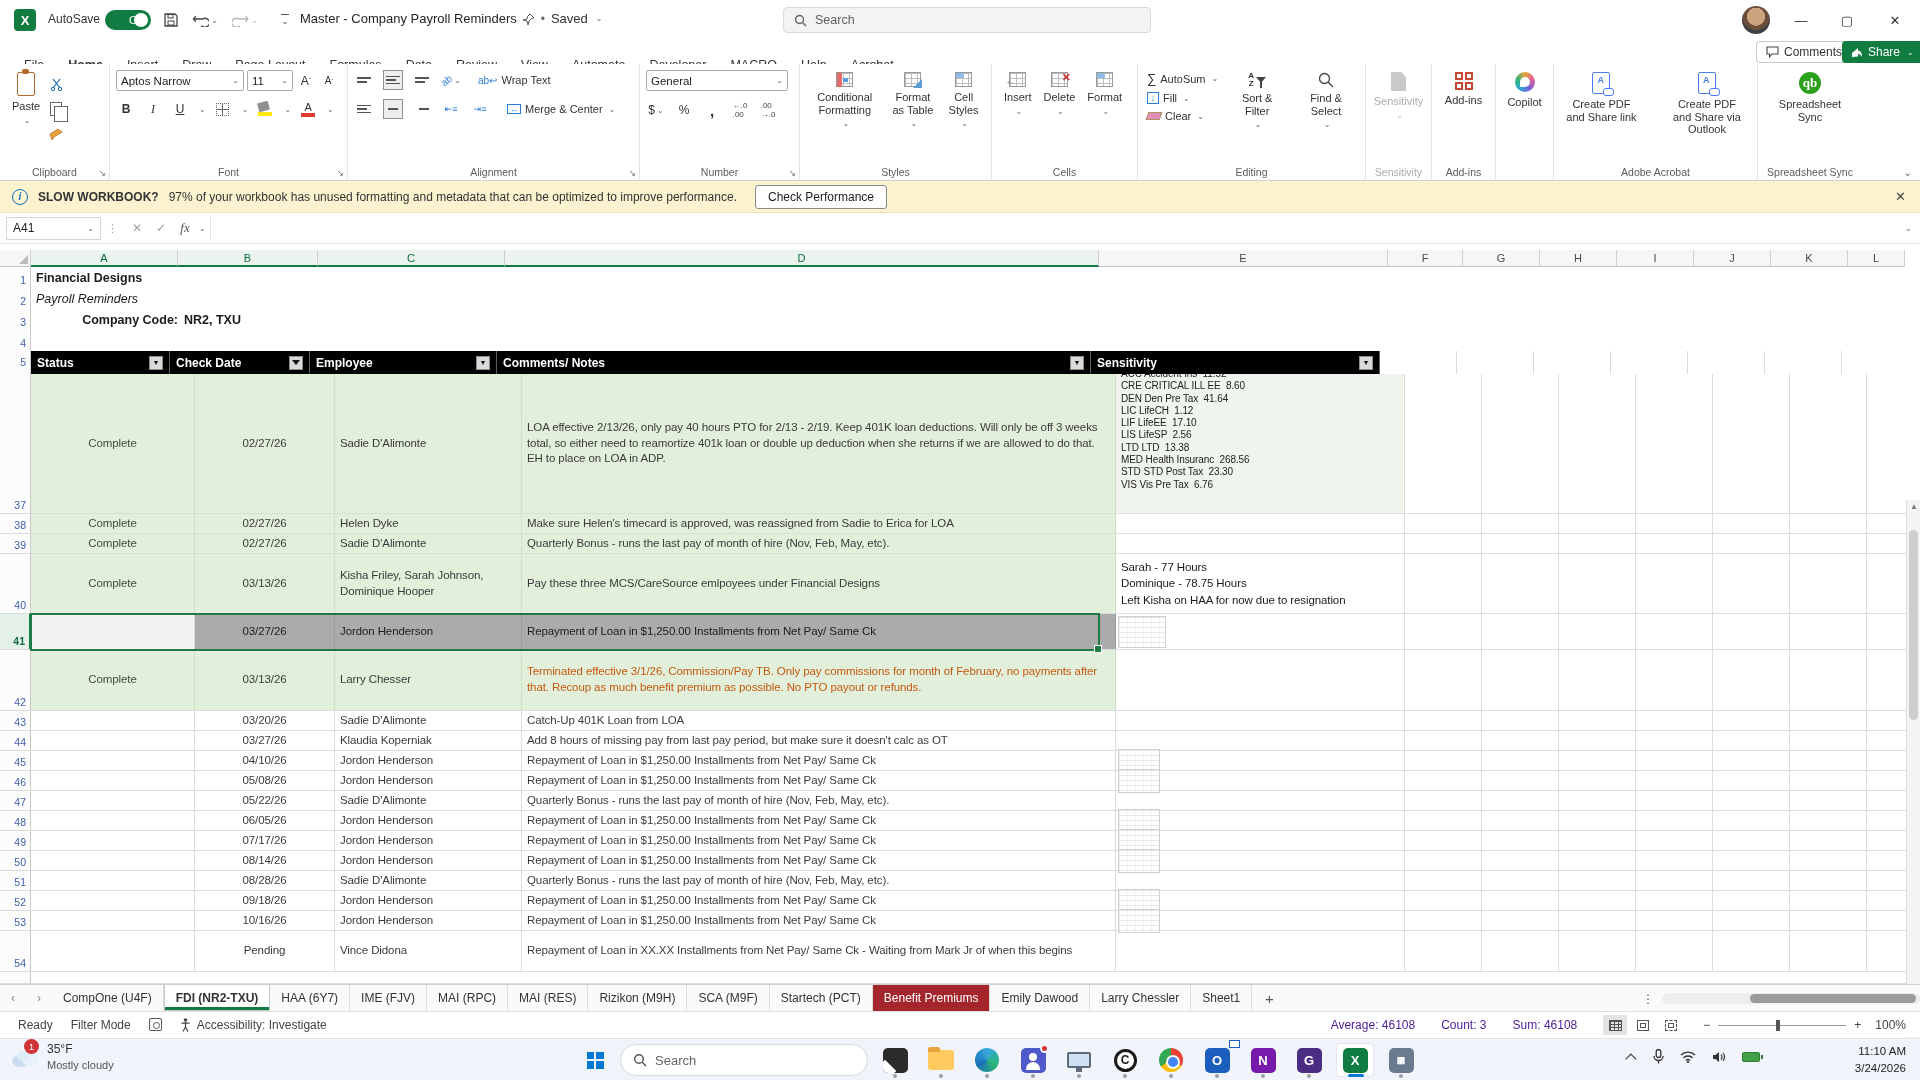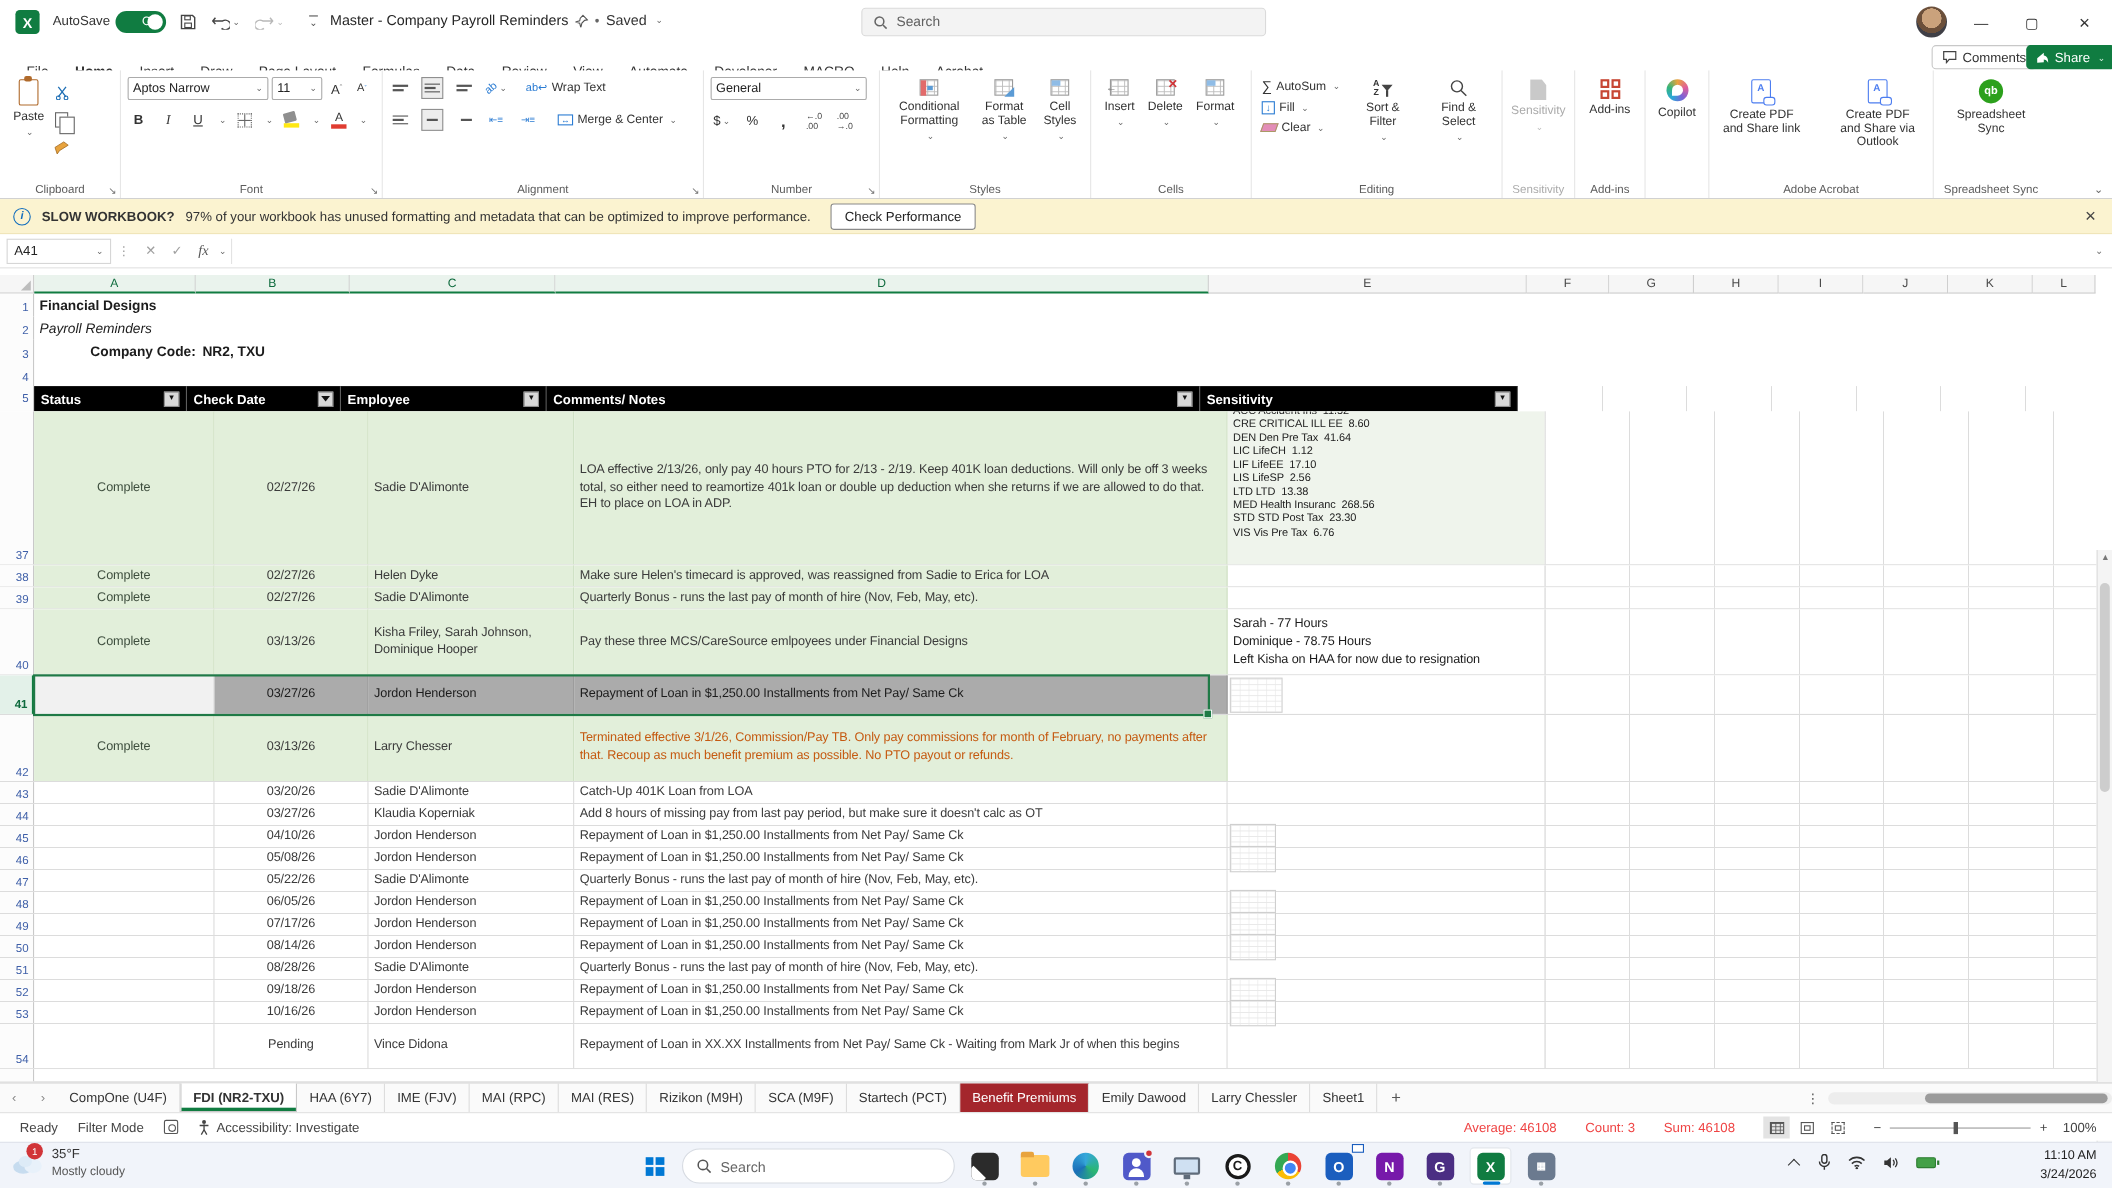--- a/index.html
+++ b/index.html
@@ -72,22 +72,22 @@
   .ins-a { position:absolute; left:-5px; top:2px; color:#7a7a7a; font-size:10px; }
   .addins-ic { width:18px; height:18px; display:grid; grid-template-columns:1fr 1fr; gap:2px; }
   .addins-ic i { border:2px solid #C74634; }
   .copilot-ic { width:20px; height:20px; border-radius:50%;
     background:conic-gradient(#E8A33D,#E05E9A,#7B61D6,#2BA7D9,#35B57A,#E8A33D); position:relative; }
   .copilot-ic::after { content:""; position:absolute; left:5px; top:5px; width:10px; height:10px; background:#fff; border-radius:50% 50% 50% 0; }
   .pdf-ic { width:18px; height:22px; border:1.5px solid #4C7DF0; border-radius:2px; position:relative; background:#fff; }
   .pdf-ic::before { content:"A"; position:absolute; left:4px; top:2px; font-size:9px; color:#4C7DF0; font-weight:bold; }
   .pdf-ic::after { content:""; position:absolute; right:-5px; bottom:-3px; width:9px; height:6px; border:1.5px solid #4C7DF0;
     border-radius:3px; background:#fff; }
-  .qb-ic { width:22px; height:22px; border-radius:50%; background:#2CA01C; color:#fff; font-weight:bold; font-size:10px;
-    display:flex; align-items:center; justify-content:center; }
+  .qb-ic { width:22px; height:22px; border-radius:50%; background:#2CA01C; color:#fff; font-weight:bold; font-size:13px;
+    display:flex; align-items:center; justify-content:center;font-family:Liberation Serif, serif; }
   .sens-ic { width:15px; height:19px; background:#C9C9C9; clip-path:polygon(0 0, 70% 0, 100% 30%, 100% 100%, 0 100%); }
   .eraser { width:14px; height:8px; background:#E38DB8; transform:skewX(-20deg); border:1px solid #a96; }
   .funnel-s { width:0; height:0; border-left:5px solid transparent; border-right:5px solid transparent; border-top:6px solid #444; position:relative; }
   .funnel-s::after { content:""; position:absolute; left:-1px; top:-1px; width:2px; height:6px; background:#444; }
   .ribbon-collapse { position:absolute; right:8px; bottom:2px; color:#666; font-size:10px; }
 
   
   .warnbar { position:absolute; left:0; top:181px; width:1920px; height:32px; background:#FBF3D0; border-bottom:1px solid #EDE2B4;
     display:flex; align-items:center; gap:10px; padding-left:12px; font-size:12px; color:#333; }
   .info-ic { width:16px; height:16px; border-radius:50%; border:1.5px solid #0F6CBD; color:#0F6CBD; font-size:10px;
@@ -160,21 +160,21 @@
   .addsheet { width:34px; display:flex; align-items:center; justify-content:center; color:#555; font-size:15px; }
   .tab-dots { position:absolute; right:266px; top:0; height:27px; display:flex; align-items:center; color:#555; }
   .hscroll { position:absolute; right:0; top:8px; width:258px; height:11px; background:#EDEDED; border-radius:6px; }
   .hs-thumb { position:absolute; left:88px; top:1px; width:166px; height:9px; background:#9B9B9B; border-radius:5px; }
 
   
   .statusbar { position:absolute; left:0; top:1011px; width:1920px; height:26px; background:#FFFFFF; border-top:1px solid #E1E1E1;
     display:flex; align-items:center; font-size:12px; color:#444; }
   .sb-item { margin-left:18px; display:flex; align-items:center; gap:6px; }
   .sb-right { position:absolute; right:0; top:0; height:26px; display:flex; align-items:center; }
-  .sb-agg { margin-right:26px; color:#ef4444; }
+  .sb-agg { margin-right:26px; color:#4c1d95; }
   .viewbtn { width:24px; height:20px; display:flex; align-items:center; justify-content:center; margin-right:4px; color:#555; }
   .viewbtn.active { background:#E3E3E3; }
   .vb-grid { width:13px; height:11px; border:1px solid #555;
     background-image:linear-gradient(#555 1px, transparent 1px), linear-gradient(90deg,#555 1px, transparent 1px); background-size:4px 3px; }
   .vb-page { width:12px; height:11px; border:1px solid #555; display:flex; align-items:center; justify-content:center; }
   .vb-page i { width:6px; height:5px; border:1px solid #555; display:block; }
   .zoomwrap { display:flex; align-items:center; gap:8px; margin:0 14px 0 16px; color:#444; }
   .zline { width:128px; height:1px; background:#9a9a9a; position:relative; }
   .zthumb { position:absolute; left:58px; top:-5px; width:4px; height:11px; background:#555; }
   .macro-ic { width:13px; height:13px; border:1px solid #555; border-radius:2px; position:relative; }

